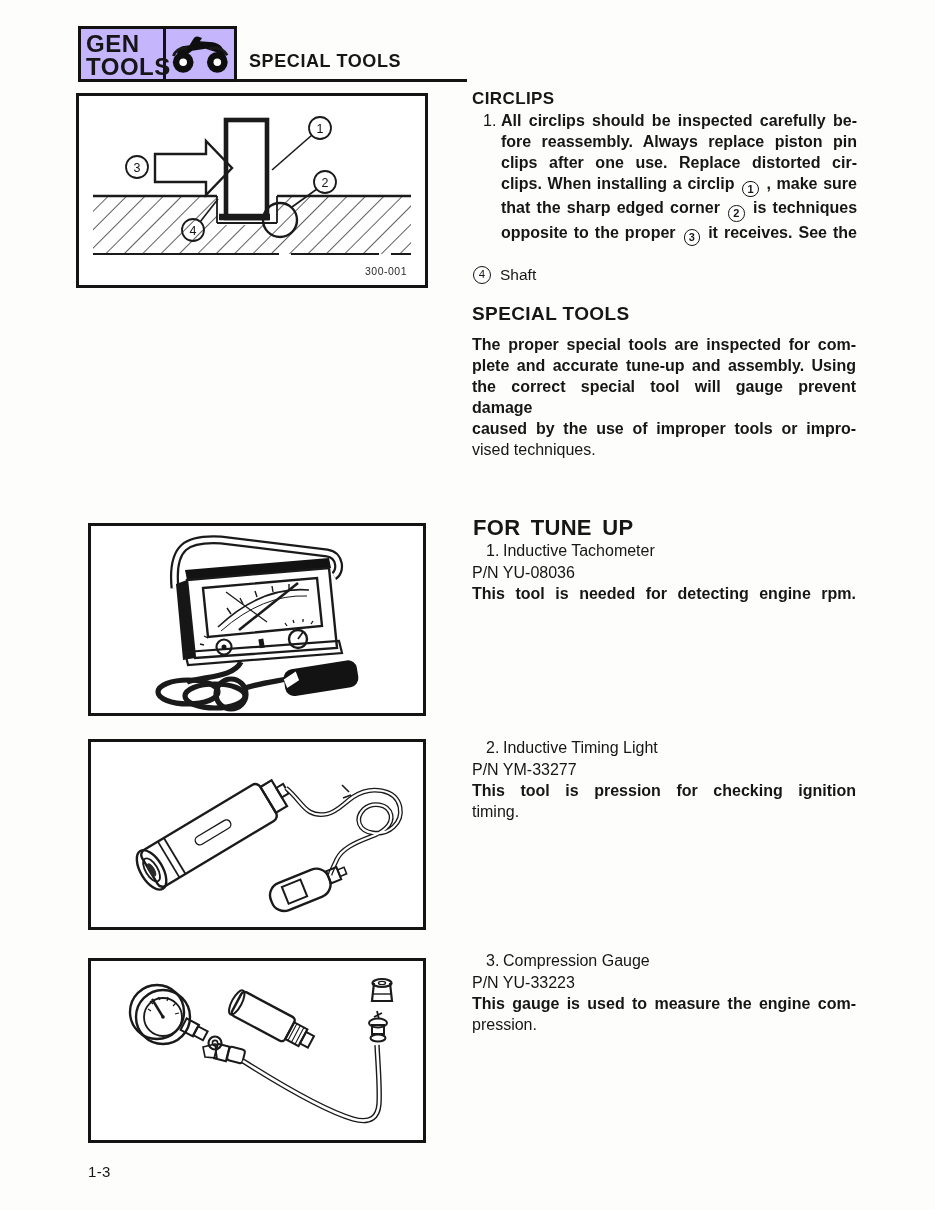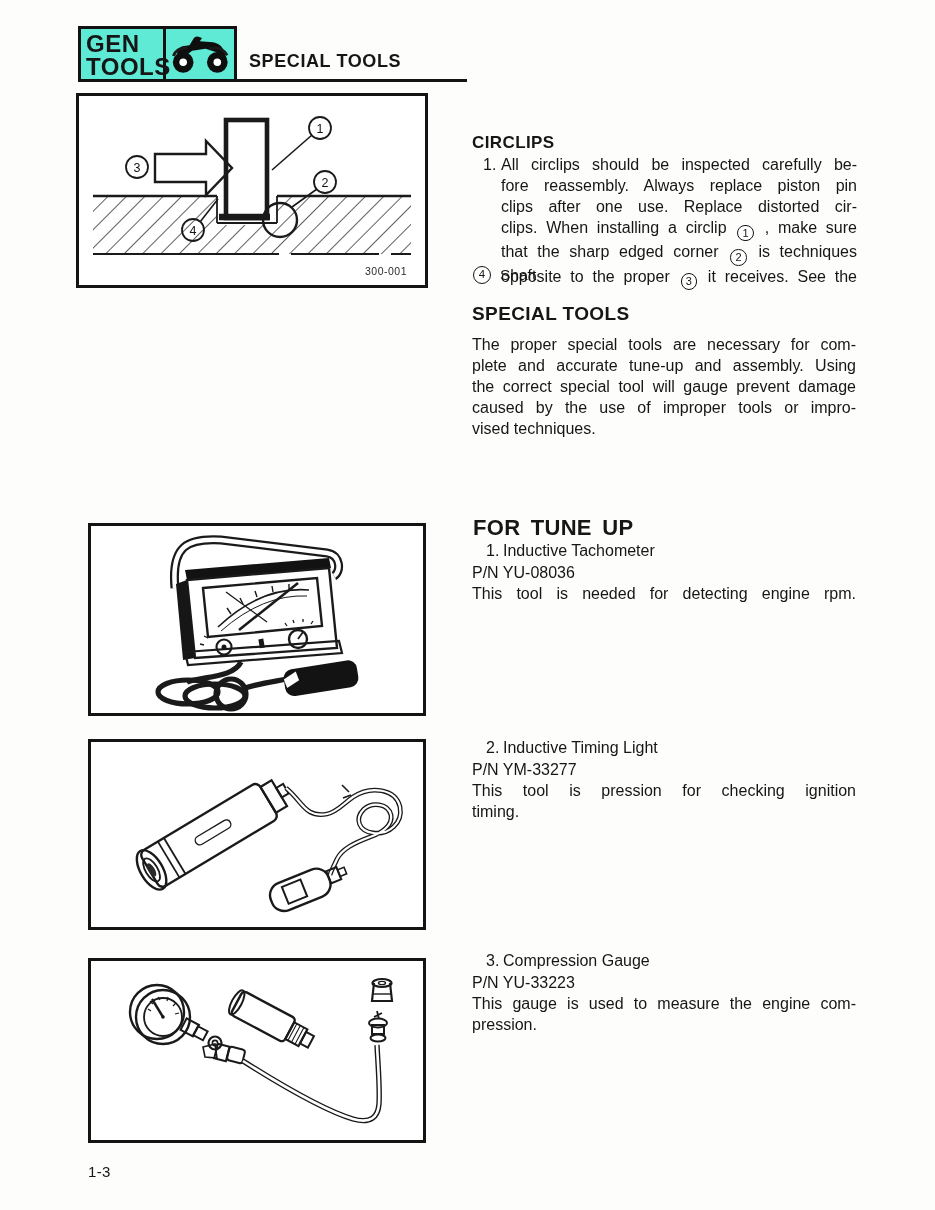--- a/index.html
+++ b/index.html
@@ -5,38 +5,38 @@
   html,body { margin:0; padding:0; background:#ffffff; }
   .page {
     position:relative; width:935px; height:1210px; background:#fdfdfb;
     font-family:"Liberation Sans","DejaVu Sans",sans-serif; color:#161616;
     overflow:hidden;
   }
   .abs { position:absolute; }
 
   
   .tab { position:absolute; left:78px; top:26px; width:159px; height:56px;
-         border:3px solid #121212; background:#5eead4; display:flex; box-sizing:border-box; }
+         border:3px solid #121212; background:#c4b5fd; display:flex; box-sizing:border-box; }
   .tab-left { width:50%; border-right:3px solid #121212; padding:3px 0 0 5px;
               font-weight:bold; font-size:24px; line-height:23px; letter-spacing:.5px; }
   .tab-right { flex:1; display:flex; align-items:center; justify-content:center; padding:1px; }
   .page-title { position:absolute; left:249px; top:51px; font-size:18px;
                 font-weight:bold; letter-spacing:.6px; }
   .title-rule { position:absolute; left:237px; top:79px; width:230px; height:3px; background:#141414; }
 
   
   .figbox { position:absolute; border:3px solid #141414; background:#fff; box-sizing:border-box; }
   .figbox svg { display:block; width:100%; height:100%; }
   svg .ln { stroke:#1a1a1a; fill:none; }
   svg text.ct { font-size:12.5px; fill:#141414; text-anchor:middle; }
   svg text.figcode { font-size:10.5px; fill:#2b2b2b; text-anchor:end; letter-spacing:.5px; }
 
   
   .bl { font-size:16px; line-height:21px; }
-  .jl { text-align:justify; text-align-last:justify; }
+  .jl { text-align:justify; text-align-last:justify;font-weight:bold; }
   .h17 { font-size:17px; font-weight:bold; letter-spacing:.4px; line-height:21px; margin-bottom:1px; }
   .h19 { font-size:19px; font-weight:bold; letter-spacing:.4px; line-height:24px; margin-bottom:8px; }
   .h17b { font-size:22px; font-weight:bold; letter-spacing:.3px; word-spacing:4px; }
   .cnum { display:inline-flex; align-items:center; justify-content:center;
           width:16.5px; height:16.5px; border:1.6px solid #141414; border-radius:50%;
           font-size:11px; line-height:1; vertical-align:-3.5px; box-sizing:border-box;
           background:#fff; margin:0 2px; }
   .cnum.c18 { width:18px; height:18px; font-size:11.5px; vertical-align:-4px; }
   .list-item { display:flex; margin-left:11px; margin-top:1px; }
   .li-num { width:18px; flex:none; font-size:16px; line-height:21px; }
@@ -106,21 +106,21 @@
         <text class="ct" x="58" y="75.5">3</text>
       </g>
       <g>
         <circle cx="114" cy="134" r="11" fill="#fff" class="ln" stroke-width="1.8"></circle>
         <text class="ct" x="114" y="138.5">4</text>
       </g>
       <text class="figcode" x="328" y="179">300-001</text>
     </svg>
   </div>
 
-  <div class="abs" style="left:472px; top:88px; width:385px;margin-top:44px;">
+  <div class="abs" style="left:472px; top:88px; width:385px;">
     <div class="h17">CIRCLIPS</div>
     <div class="list-item">
       <span class="li-num">1.</span>
       <div class="li-body">
         <div class="bl jl"><span>All circlips should be inspected carefully be-</span></div>
         <div class="bl jl"><span>fore reassembly. Always replace piston pin</span></div>
         <div class="bl jl"><span>clips after one use. Replace distorted cir-</span></div>
         <div class="bl jl">
           <span>clips. When installing a circlip</span>
           <span class="cnum">1</span>
@@ -141,21 +141,21 @@
   </div>
 
   <div class="abs caption" style="left:471px; top:266px;">
     <span class="cnum c18">4</span>
     <span>Shaft</span>
   </div>
 
   <div class="abs" style="left:472px; top:302px; width:384px;">
     <div class="h19">SPECIAL TOOLS</div>
     <div>
-      <div class="bl jl"><span>The proper special tools are necessary for com-</span></div>
+      <div class="bl jl"><span>The proper special tools are inspected for com-</span></div>
       <div class="bl jl"><span>plete and accurate tune-up and assembly. Using</span></div>
       <div class="bl jl"><span>the correct special tool will gauge prevent damage</span></div>
       <div class="bl jl"><span>caused by the use of improper tools or impro-</span></div>
       <div class="bl"><span>vised techniques.</span></div>
     </div>
   </div>
 
   <div class="abs h17b" style="left:473px; top:515px;">FOR TUNE UP</div>
 
   <div class="abs" style="left:472px; top:540px; width:384px;">

